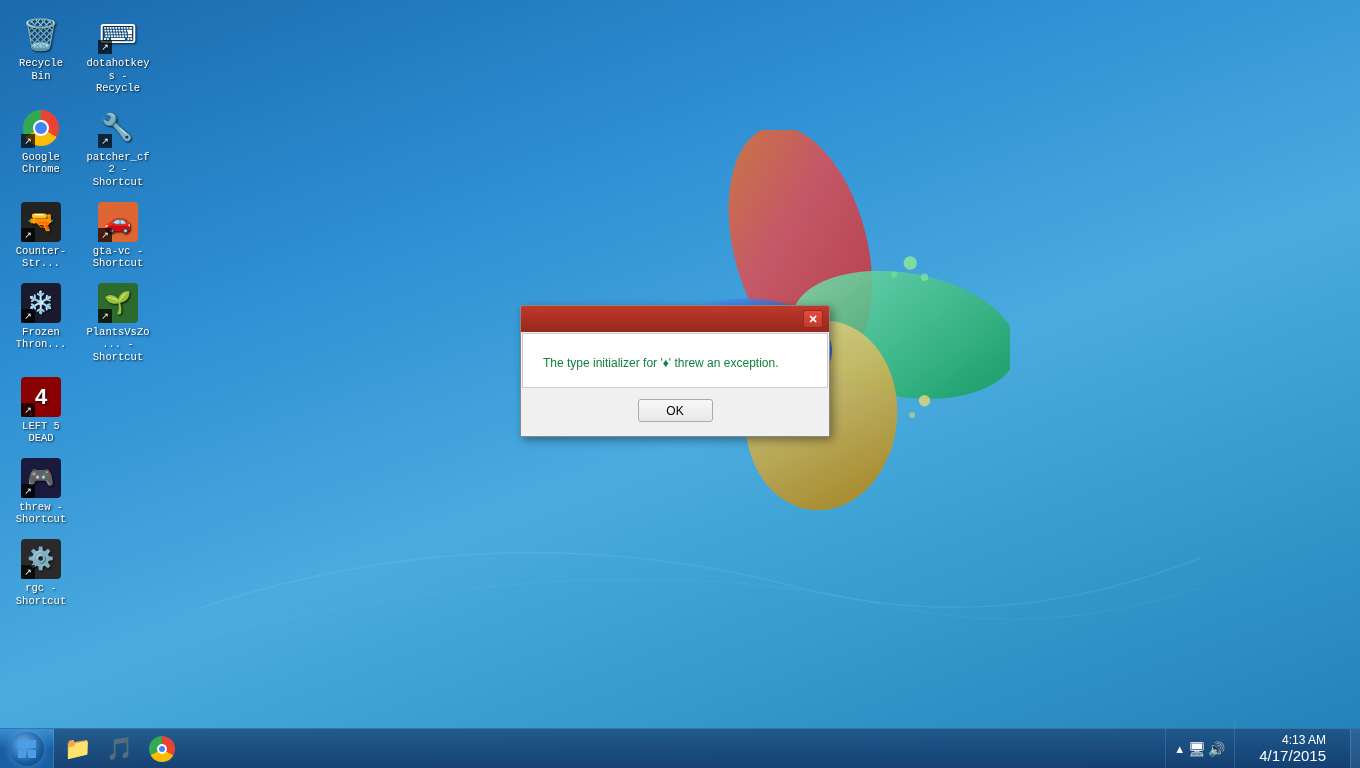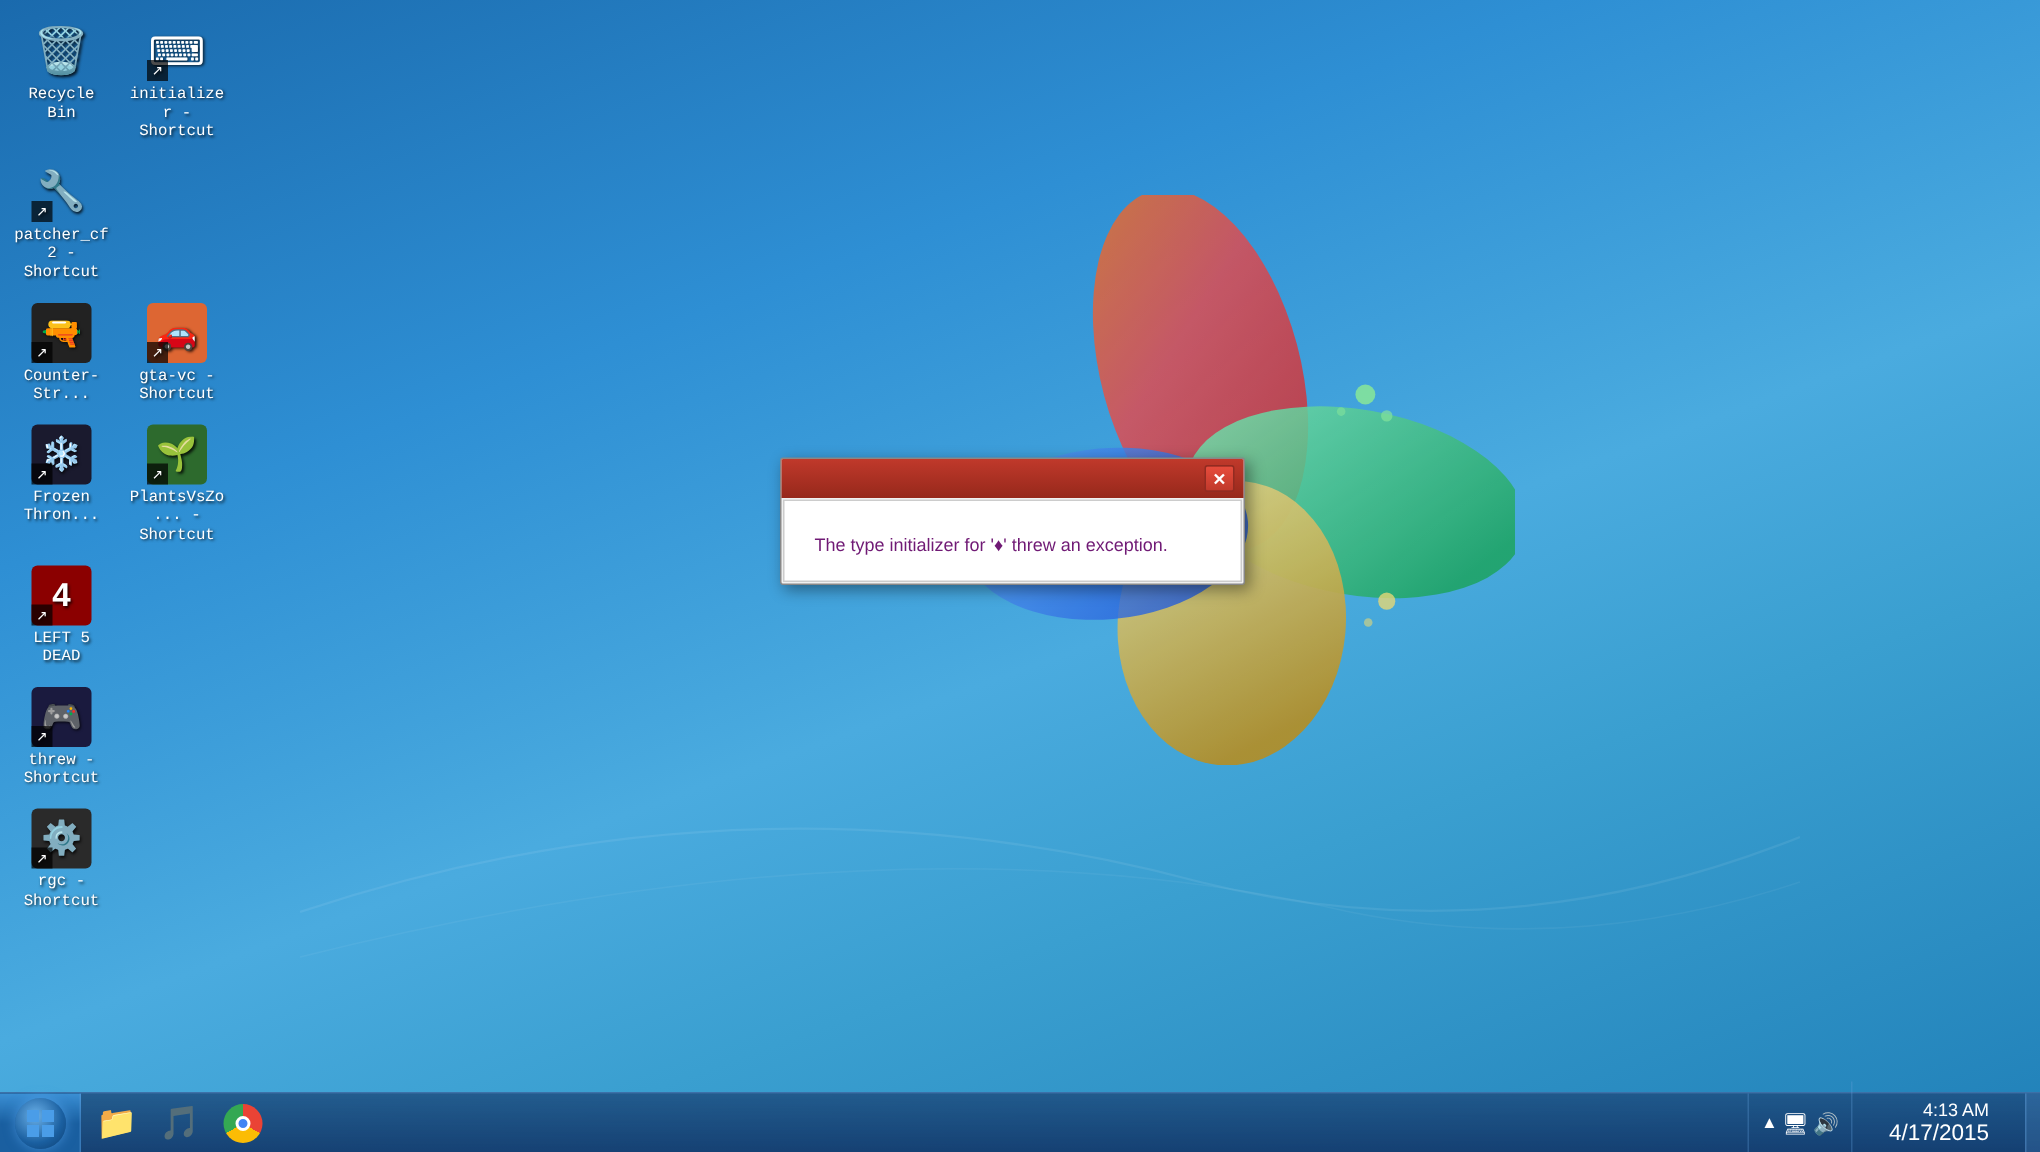--- a/index.html
+++ b/index.html
@@ -140,21 +140,21 @@
 
     .dialog-body {
       padding: 20px 20px 15px 20px;
       background: white;
       border: 1px solid #ccc;
       margin: 1px;
     }
 
     .dialog-message {
       font-size: 12px;
-      color: #701a75;
+      color: #15803d;
       line-height: 1.5;
     }
 
     .dialog-buttons {
       display: flex;
       justify-content: center;
       padding: 10px 20px 14px 20px;
       background: #f0f0f0;
     }
 
@@ -363,25 +363,34 @@
         <div class="icon-img">
           <span style="font-size:30px;">🗑️</span>
         </div>
         <span class="icon-label">Recycle Bin</span>
       </div>
       <div class="desktop-icon">
         <div class="icon-img" style="position:relative;">
           <span style="font-size:26px;">⌨</span>
           <div class="shortcut-arrow"></div>
         </div>
-        <span class="icon-label">initializer - Shortcut</span>
-      </div>
-    </div>
-
-    <div class="icon-row">
+        <span class="icon-label">dotahotkeys - Recycle</span>
+      </div>
+    </div>
+
+    <div class="icon-row">
+      <div class="desktop-icon">
+        <div class="icon-img" style="position:relative;">
+          <div class="chrome-circle">
+              <div class="chrome-inner"></div>
+            </div>
+          <div class="shortcut-arrow"></div>
+        </div>
+        <span class="icon-label">Google Chrome</span>
+      </div>
       <div class="desktop-icon">
         <div class="icon-img" style="position:relative;">
           <span style="font-size:26px;">🔧</span>
           <div class="shortcut-arrow"></div>
         </div>
         <span class="icon-label">patcher_cf2 - Shortcut</span>
       </div>
     </div>
 
     <div class="icon-row">
@@ -450,20 +459,23 @@
   </div>
 
   <div class="dialog-overlay">
     <div class="error-dialog">
       <div class="dialog-titlebar">
         <span class="dialog-title-text"></span>
         <div class="dialog-close-btn">✕</div>
       </div>
       <div class="dialog-body">
         <p class="dialog-message">The type initializer for '♦' threw an exception.</p>
+      </div>
+      <div class="dialog-buttons">
+        <button class="ok-button">OK</button>
       </div>
     </div>
   </div>
 
   <div class="taskbar">
     <div class="start-button">
       <div class="start-orb">
         <svg width="20" height="20" viewBox="0 0 20 20">
           <rect x="1" y="1" width="8" height="8" fill="#4a9de8"></rect>
           <rect x="11" y="1" width="8" height="8" fill="#4a9de8"></rect>

